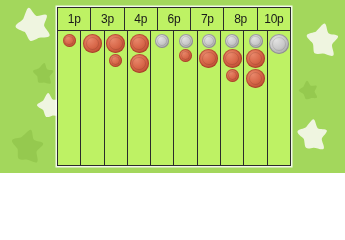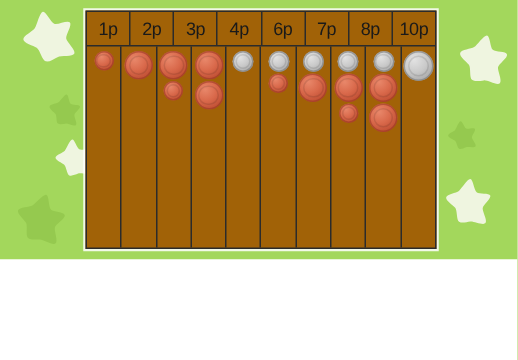--- a/index.html
+++ b/index.html
@@ -28,21 +28,21 @@
   }
   .star svg { display: block; width: 100%; height: 100%; }
 
   
   #table-frame {
     position: absolute;
     left: 57px;
     top: 7px;
     width: 234px;
     height: 159px;
-    background: #a16207;
+    background: #bef264;
     border: 1.6px solid #2b2b2b;
     box-sizing: border-box;
     box-shadow: 0 0 0 1.5px rgba(255,255,255,0.85);
     display: flex;
     flex-direction: column;
   }
 
   #header-row {
     display: flex;
     height: 22px;
@@ -154,21 +154,20 @@
       <div class="star" style="left: 296px; top: 118px; width: 32px; height: 32px; transform: rotate(6deg); opacity: 0.95;">
         <svg viewBox="0 0 100 100" xmlns="http://www.w3.org/2000/svg">
           <path fill="#f4f7e8" d="M50 4 C56 4 60 26 66 30 C72 34 92 28 95 34 C98 40 82 55 82 62 C82 69 95 86 91 92 C87 98 66 90 59 92 C52 94 42 98 36 95 C30 92 30 72 25 67 C20 62 3 54 4 47 C5 40 24 36 29 31 C34 26 44 4 50 4 Z"></path>
         </svg>
       </div>
     </div>
 
   <div id="table-frame">
     <div id="header-row">
         <div class="head-cell">1p</div>
-        <div class="head-cell">2p</div>
         <div class="head-cell">3p</div>
         <div class="head-cell">4p</div>
         <div class="head-cell">6p</div>
         <div class="head-cell">7p</div>
         <div class="head-cell">8p</div>
         <div class="head-cell">10p</div>
       </div>
     <div id="body-row">
         <div class="col-cell">
           <div class="coin coin-copper sz-1p" title="1p"></div>

